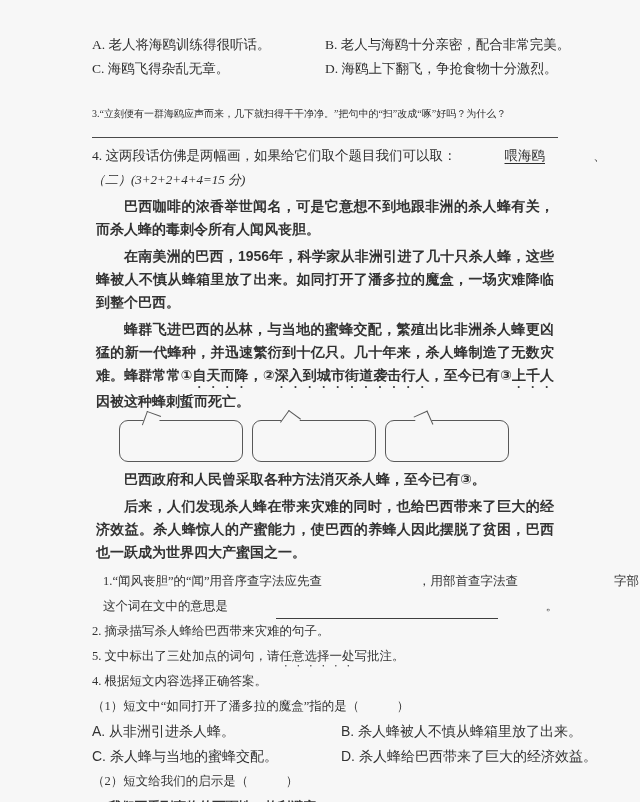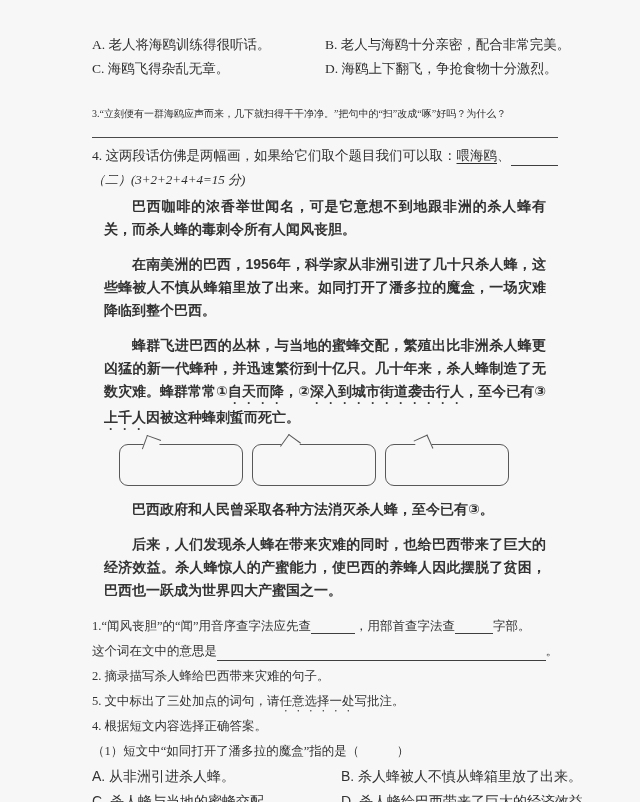--- a/index.html
+++ b/index.html
@@ -13,33 +13,33 @@
   .sheet{
     box-sizing:border-box;
     width:640px;height:802px;
     padding:33px 82px 0 92px;
   }
   .opt-row{display:flex;font-size:13.5px;line-height:24px;}
   .opt-left{width:233px;flex-shrink:0;white-space:nowrap;}
   .opt-right{flex:1;white-space:nowrap;}
   .q3-block{font-size:10px;line-height:24px;margin-top:21px;text-align:justify;}
   .divider{border:none;border-top:1.5px solid #4a4a4a;margin:11px 0 6px 0;}
-  .fill-line{display:flex;align-items:center;white-space:nowrap;}
+  .fill-line{display:flex;align-items:flex-end;white-space:nowrap;gap:48px;}
   .q4-line{font-size:13.5px;line-height:24px;}
   .u{text-decoration:underline;text-underline-offset:3px;}
   .blank-fill{flex:1;height:18px;border-bottom:1.2px solid #3f3f3f;}
   .blank-fill.tall{height:19px;}
   
   .sec-header{font-size:13px;line-height:24px;margin-top:0;font-style:italic;}
   .para{
     font-family:"Liberation Sans","DejaVu Sans",sans-serif;
     font-weight:bold;color:#333;
     font-size:14px;line-height:23px;
     text-indent:2em;text-align:justify;
-    margin:12px;
+    margin:4px;
   }
   .para.first{margin-top:3px;}
   .dot-em{
     text-emphasis:filled dot #3a3a3a;
     -webkit-text-emphasis:filled dot #3a3a3a;
     text-emphasis-position:under left;
     -webkit-text-emphasis-position:under;
   }
   .dot-em-serif{
     text-emphasis:filled dot #3a3a3a;
@@ -65,21 +65,21 @@
     box-sizing:border-box;
   }
   .tail-1{left:24px;transform:rotate(20deg);}
   .tail-2{left:30px;transform:rotate(36deg);}
   .tail-3{left:30px;transform:rotate(66deg);}
   
   .q{font-size:12.5px;line-height:25px;color:#333;}
   .q.first{margin-top:5px;}
   .blank-short{display:inline-block;width:44px;border-bottom:1.2px solid #3f3f3f;height:13px;}
   .blank-short.narrow{width:38px;}
-  .q .fill-line{line-height:25px;}
+  .q .fill-line{line-height:25px;margin-left:11px;}
   .q .blank-fill{height:17px;}
   .opt2-row{display:flex;line-height:25px;
     font-family:"Liberation Sans","DejaVu Sans",sans-serif;
     font-weight:normal;color:#333;font-size:14px;gap:16px;}
   .opt2-left{width:233px;flex-shrink:0;white-space:nowrap;}
   .opt2-right{flex:1;white-space:nowrap;}
   .sans-b{font-family:"Liberation Sans","DejaVu Sans",sans-serif;font-weight:bold;color:#333;font-size:13px;line-height:25px;}
 </style>
 </head>
 <body>

